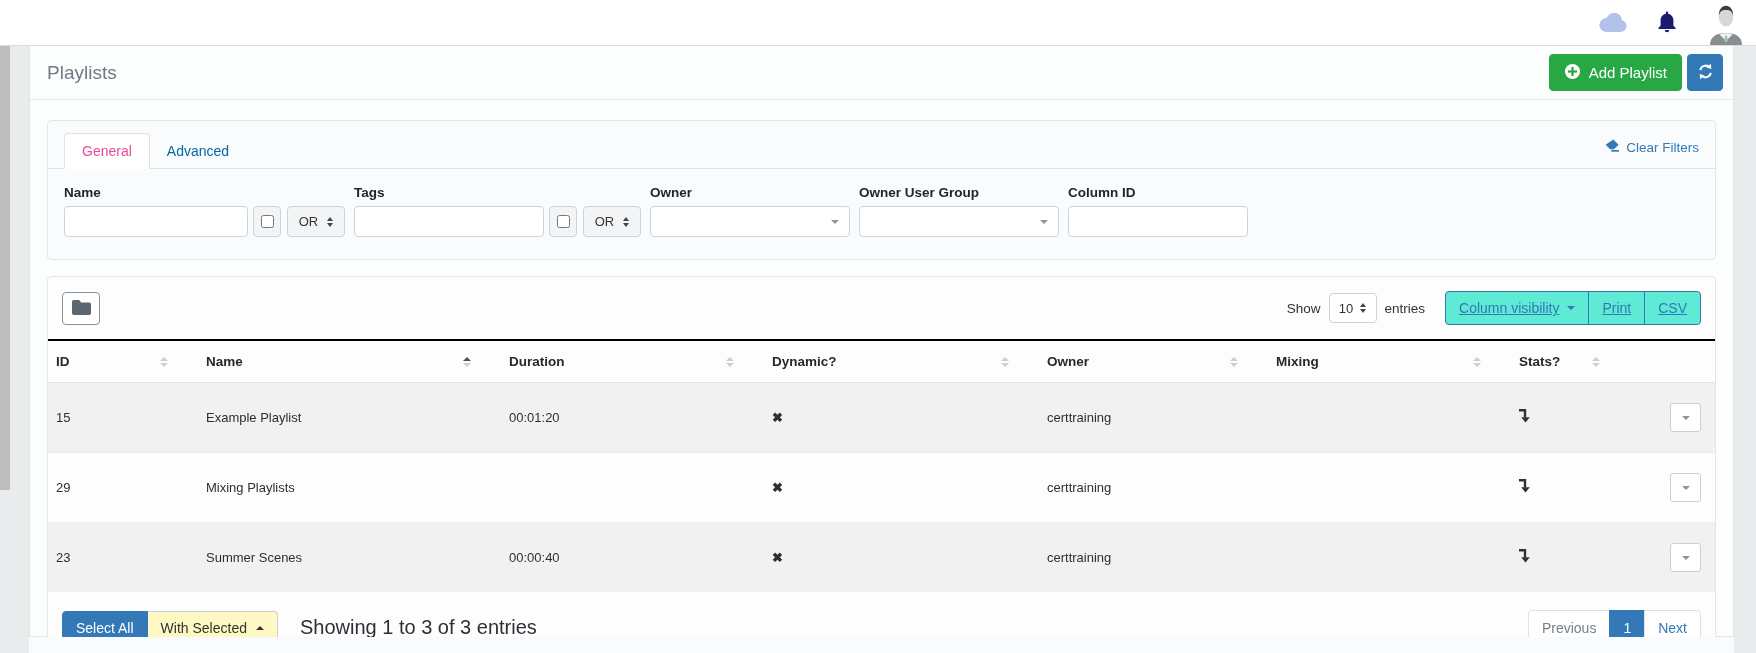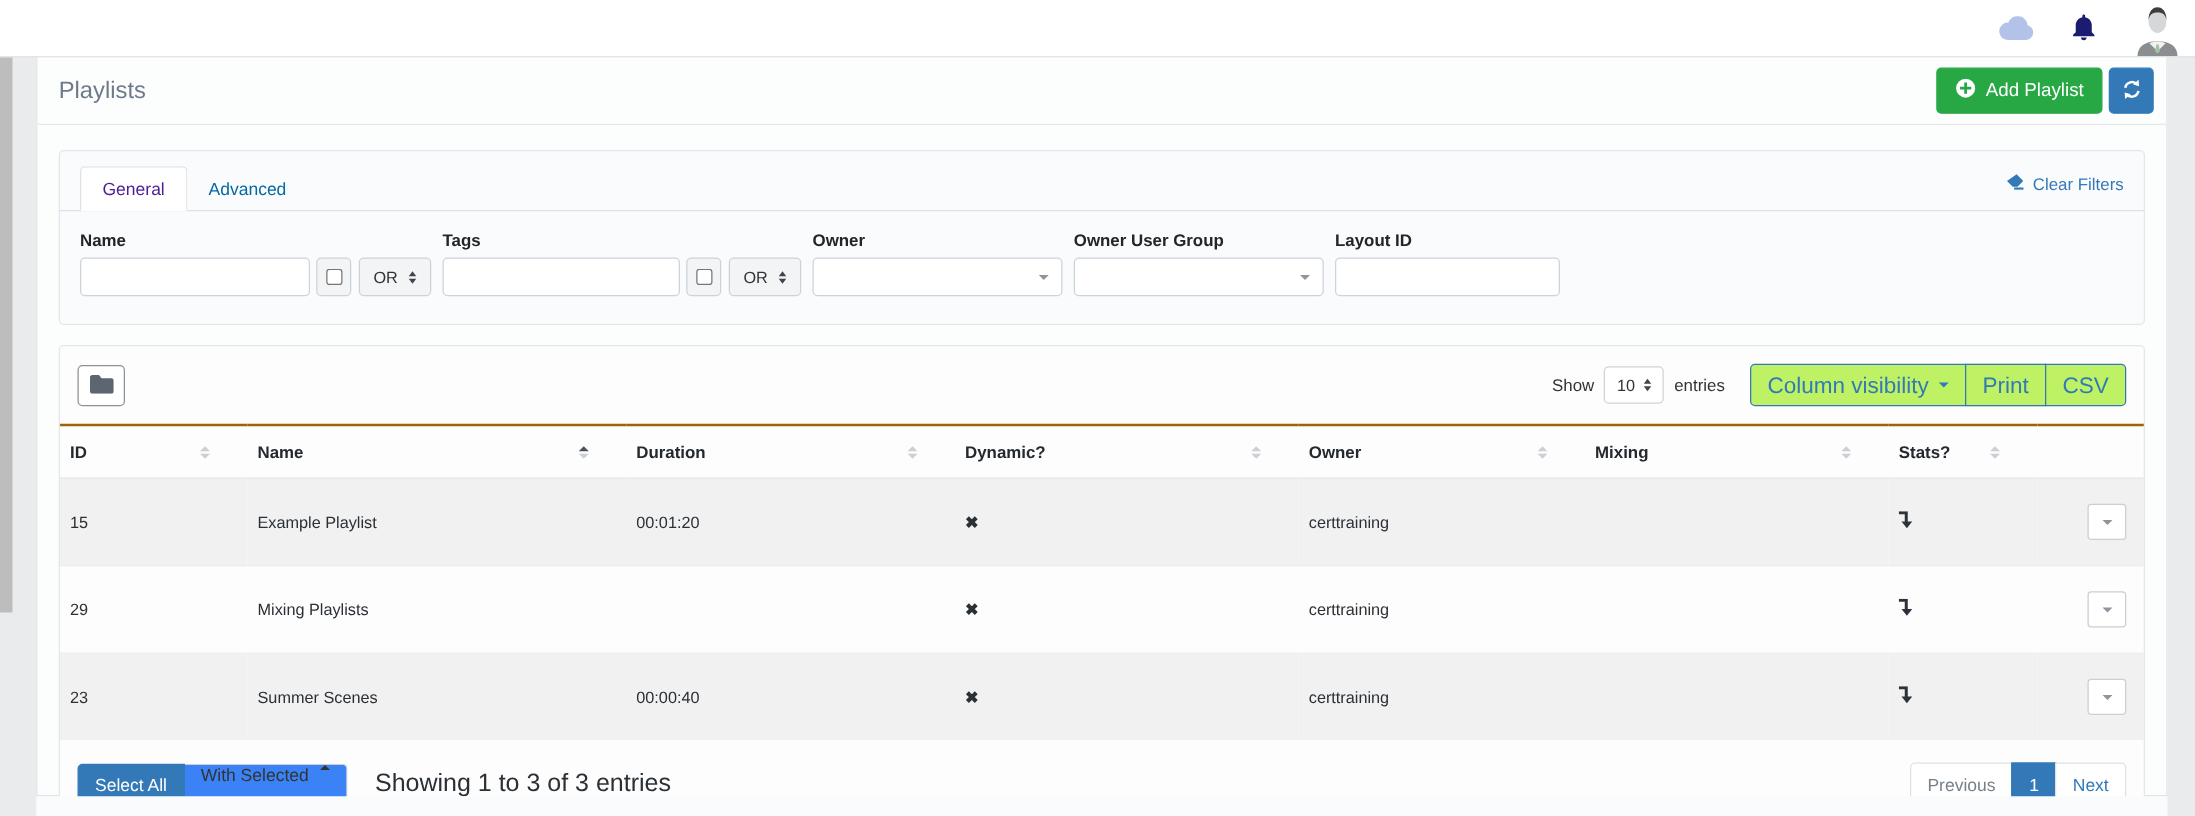--- a/index.html
+++ b/index.html
@@ -37,21 +37,21 @@
     height:37px; padding:0 14px; font-size:15px; display:flex; align-items:center; gap:8px;
   }
   .btn-refresh { background:#3379b7; border:1px solid #3379b7; width:36px; height:37px; border-radius:4px; display:flex; align-items:center; justify-content:center; }
 
   .panel-body { padding:20px 17px 0; }
   .card { border:1px solid #e3e7ea; border-radius:4px; background:#fafbfc; }
 
   
   .tabbar { display:flex; align-items:center; padding:12px 16px 0; border-bottom:1px solid #dde2e6; }
   .tab { padding:9px 17px; font-size:14px; margin-bottom:-1px; }
-  .tab.active { background:#fff; border:1px solid #dde2e6; border-bottom:1px solid #fff; border-radius:4px 4px 0 0; color:#4c1d95; }
+  .tab.active { background:#fff; border:1px solid #dde2e6; border-bottom:1px solid #fff; border-radius:4px 4px 0 0; color:#ec4899; }
   .tab.link { color:#0369a1; }
   .clear-filters { margin-left:auto; color:#3379b7; font-size:13.5px; display:flex; gap:7px; align-items:flex-end; padding-bottom:8px; }
 
   .filter-fields { display:flex; gap:9px; padding:16px 16px 22px; }
   .ffield .flabel { display:block; font-size:13.5px; font-weight:700; color:#21262b; margin-bottom:6px; }
   .controls { display:flex; align-items:center; }
   .inp { height:31px; border:1px solid #ccd3d9; border-radius:4px; background:#fff; padding:0 8px; font-size:13px; color:#333; }
   .inp.w-name { width:184px; } .inp.w-tags { width:190px; } .inp.w-layout { width:180px; }
   .addon { width:28px; height:31px; border:1px solid #ccd3d9; border-radius:4px; background:#f2f4f6; display:flex; align-items:center; justify-content:center; margin-left:5px; }
   .addon input { width:13px; height:13px; margin:0; }
@@ -65,45 +65,45 @@
   .caret-down { width:0; height:0; border-left:4px solid transparent; border-right:4px solid transparent; border-top:4.5px solid currentColor; display:inline-block; }
   .caret-up { width:0; height:0; border-left:4px solid transparent; border-right:4px solid transparent; border-bottom:4.5px solid currentColor; display:inline-block; }
 
   
   .table-card { margin-top:16px; background:#fdfdfe; }
   .toolbar { display:flex; align-items:flex-end; padding:14px; }
   .folder-btn { width:38px; height:33px; border:1px solid #8a9299; border-radius:4px; background:#fff; display:flex; align-items:center; justify-content:center; }
   .dt-right { margin-left:auto; display:flex; align-items:center; gap:8px; font-size:13.5px; color:#333; }
   .show-select { width:48px; height:30px; border:1px solid #ccd3d9; border-radius:4px; background:#fff; display:flex; align-items:center; justify-content:center; gap:7px; font-size:13px; color:#333; }
   .dt-buttons { display:flex; margin-left:12px; }
-  .dt-btn { border:1px solid #3379b7; color:#3379b7; background:#bef264; height:34px; padding:0 13px; font-size:18px; display:flex; align-items:center; gap:8px; margin-left:-1px; }
+  .dt-btn { border:1px solid #3379b7; color:#3379b7; background:#5eead4; height:34px; padding:0 13px; font-size:14px; display:flex; align-items:center; gap:8px; margin-left:-1px;text-decoration:underline; }
   .dt-btn:first-child { border-radius:4px 0 0 4px; margin-left:0; }
   .dt-btn:last-child { border-radius:0 4px 4px 0; }
 
   table.grid { width:100%; border-collapse:collapse; table-layout:fixed; }
   .grid thead th {
-    border-top:2px solid #a16207; border-bottom:1px solid #dfe3e6;
+    border-top:2px solid #000000; border-bottom:1px solid #dfe3e6;
     padding:13px 45px 13px 8px; font-size:13.5px; color:#24292e; text-align:left;
     font-weight:700; position:relative;
   }
   .sort { position:absolute; right:30px; top:50%; transform:translateY(-50%); display:flex; flex-direction:column; gap:2px; }
   .sort i { display:block; width:0; height:0; border-left:4px solid transparent; border-right:4px solid transparent; }
   .sort .s-up { border-bottom:4.5px solid #ccd0d4; }
   .sort .s-down { border-top:4.5px solid #ccd0d4; }
   .sort.asc .s-up { border-bottom-color:#4a5157; }
   .grid tbody td { padding:20px 8px; font-size:13px; color:#2b3035; border-top:1px solid #ebedee; vertical-align:middle; }
   .grid tbody tr.odd { background:#f1f1f2; }
   .cell-x { font-weight:700; font-size:12.5px; }
   .action-cell { padding-right:14px !important; }
   .action-btn { width:31px; height:29px; border:1px solid #c9cfd4; border-radius:3px; background:#fff; display:flex; align-items:center; justify-content:center; color:#8d959d; margin-left:auto; }
 
   .table-footer { display:flex; align-items:center; padding:18px 14px 22px; }
   .btn-group-left { display:flex; }
   .btn-select-all { background:#3379b7; color:#fff; border:1px solid #3379b7; height:34px; padding:0 13px; border-radius:4px 0 0 4px; font-size:14px; }
-  .btn-with-selected { background:#3b82f6; color:#333; border:1px solid #c9cfd4; border-left:none; height:34px; padding:0 13px; border-radius:0 4px 4px 0; font-size:14px; display:flex; align-items:flex-start; gap:9px; }
+  .btn-with-selected { background:#fef9c3; color:#333; border:1px solid #c9cfd4; border-left:none; height:34px; padding:0 13px; border-radius:0 4px 4px 0; font-size:14px; display:flex; align-items:center; gap:9px; }
   .showing { margin-left:22px; font-size:20px; color:#2b3035; }
   .pagination { margin-left:auto; display:flex; font-size:14px; }
   .page-btn { height:35px; padding:16px 13px; border:1px solid #dde2e6; background:#fff; display:flex; align-items:center; }
   .page-btn.prev { color:#76808a; border-radius:4px 0 0 4px; }
   .page-btn.current { background:#3379b7; color:#fff; border-color:#3379b7; margin-left:-1px; }
   .page-btn.next { color:#3379b7; border-radius:0 4px 4px 0; margin-left:-1px; }
 </style>
 </head>
 <body>
 
@@ -223,21 +223,21 @@
 
         <div class="ffield">
           <span class="flabel">Owner User Group</span>
           <div class="sel">
             <span></span>
             <span class="caret-down"></span>
           </div>
         </div>
 
         <div class="ffield">
-          <span class="flabel">Layout ID</span>
+          <span class="flabel">Column ID</span>
           <input class="inp w-layout" type="text" value="" style="">
         </div>
 
       </div>
     </div>
 
     <div class="card table-card">
 
       <div class="toolbar">
         <button class="folder-btn">

